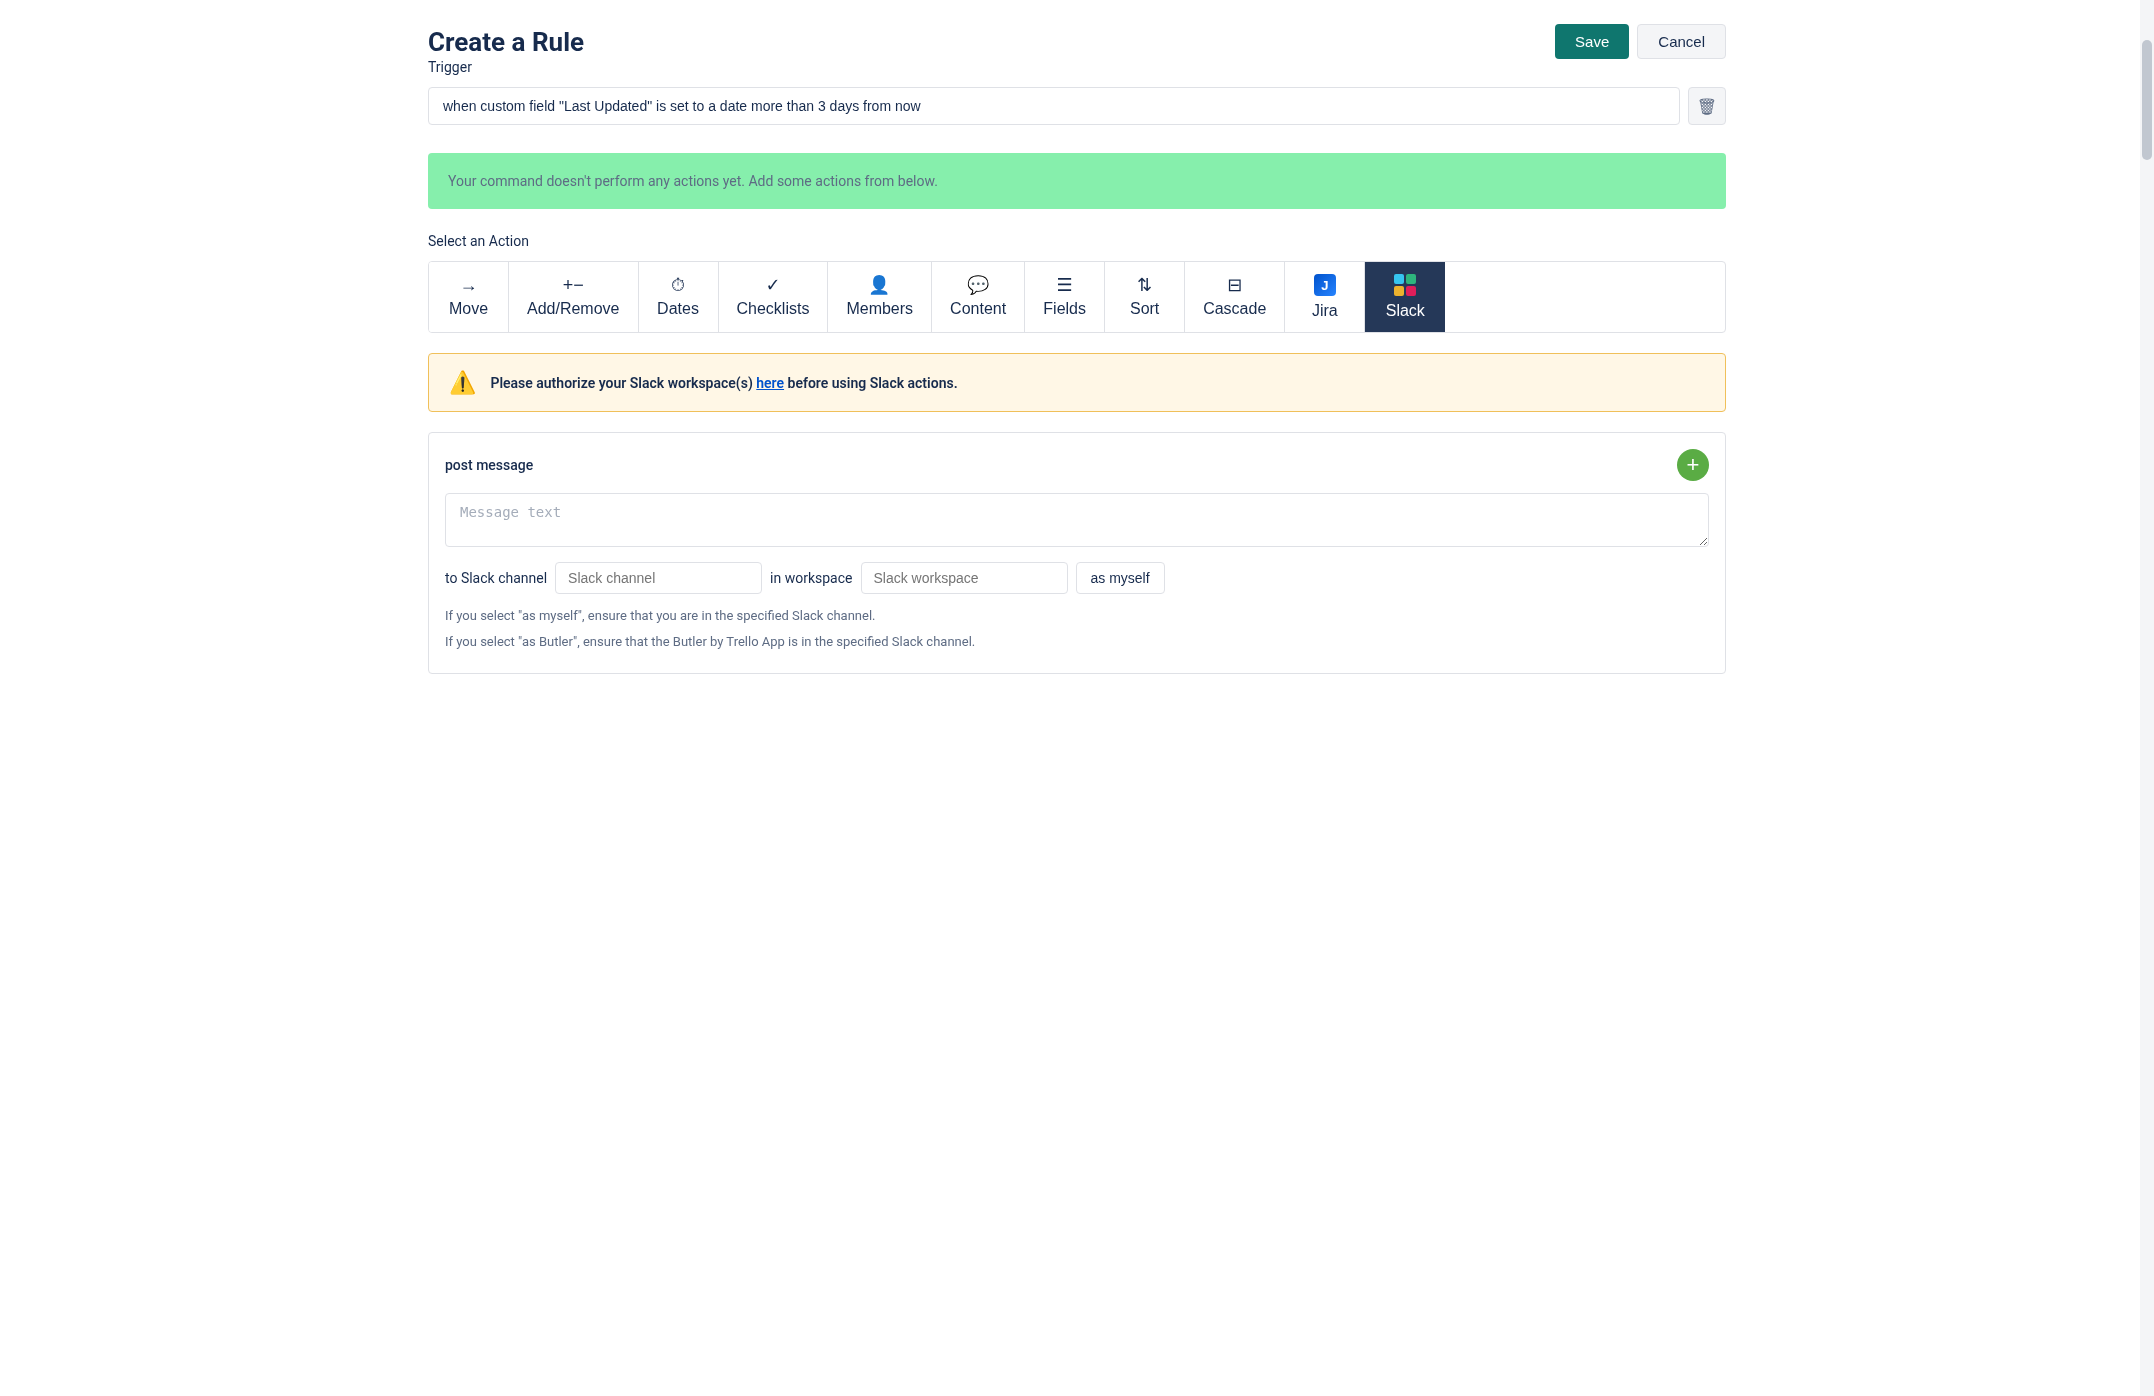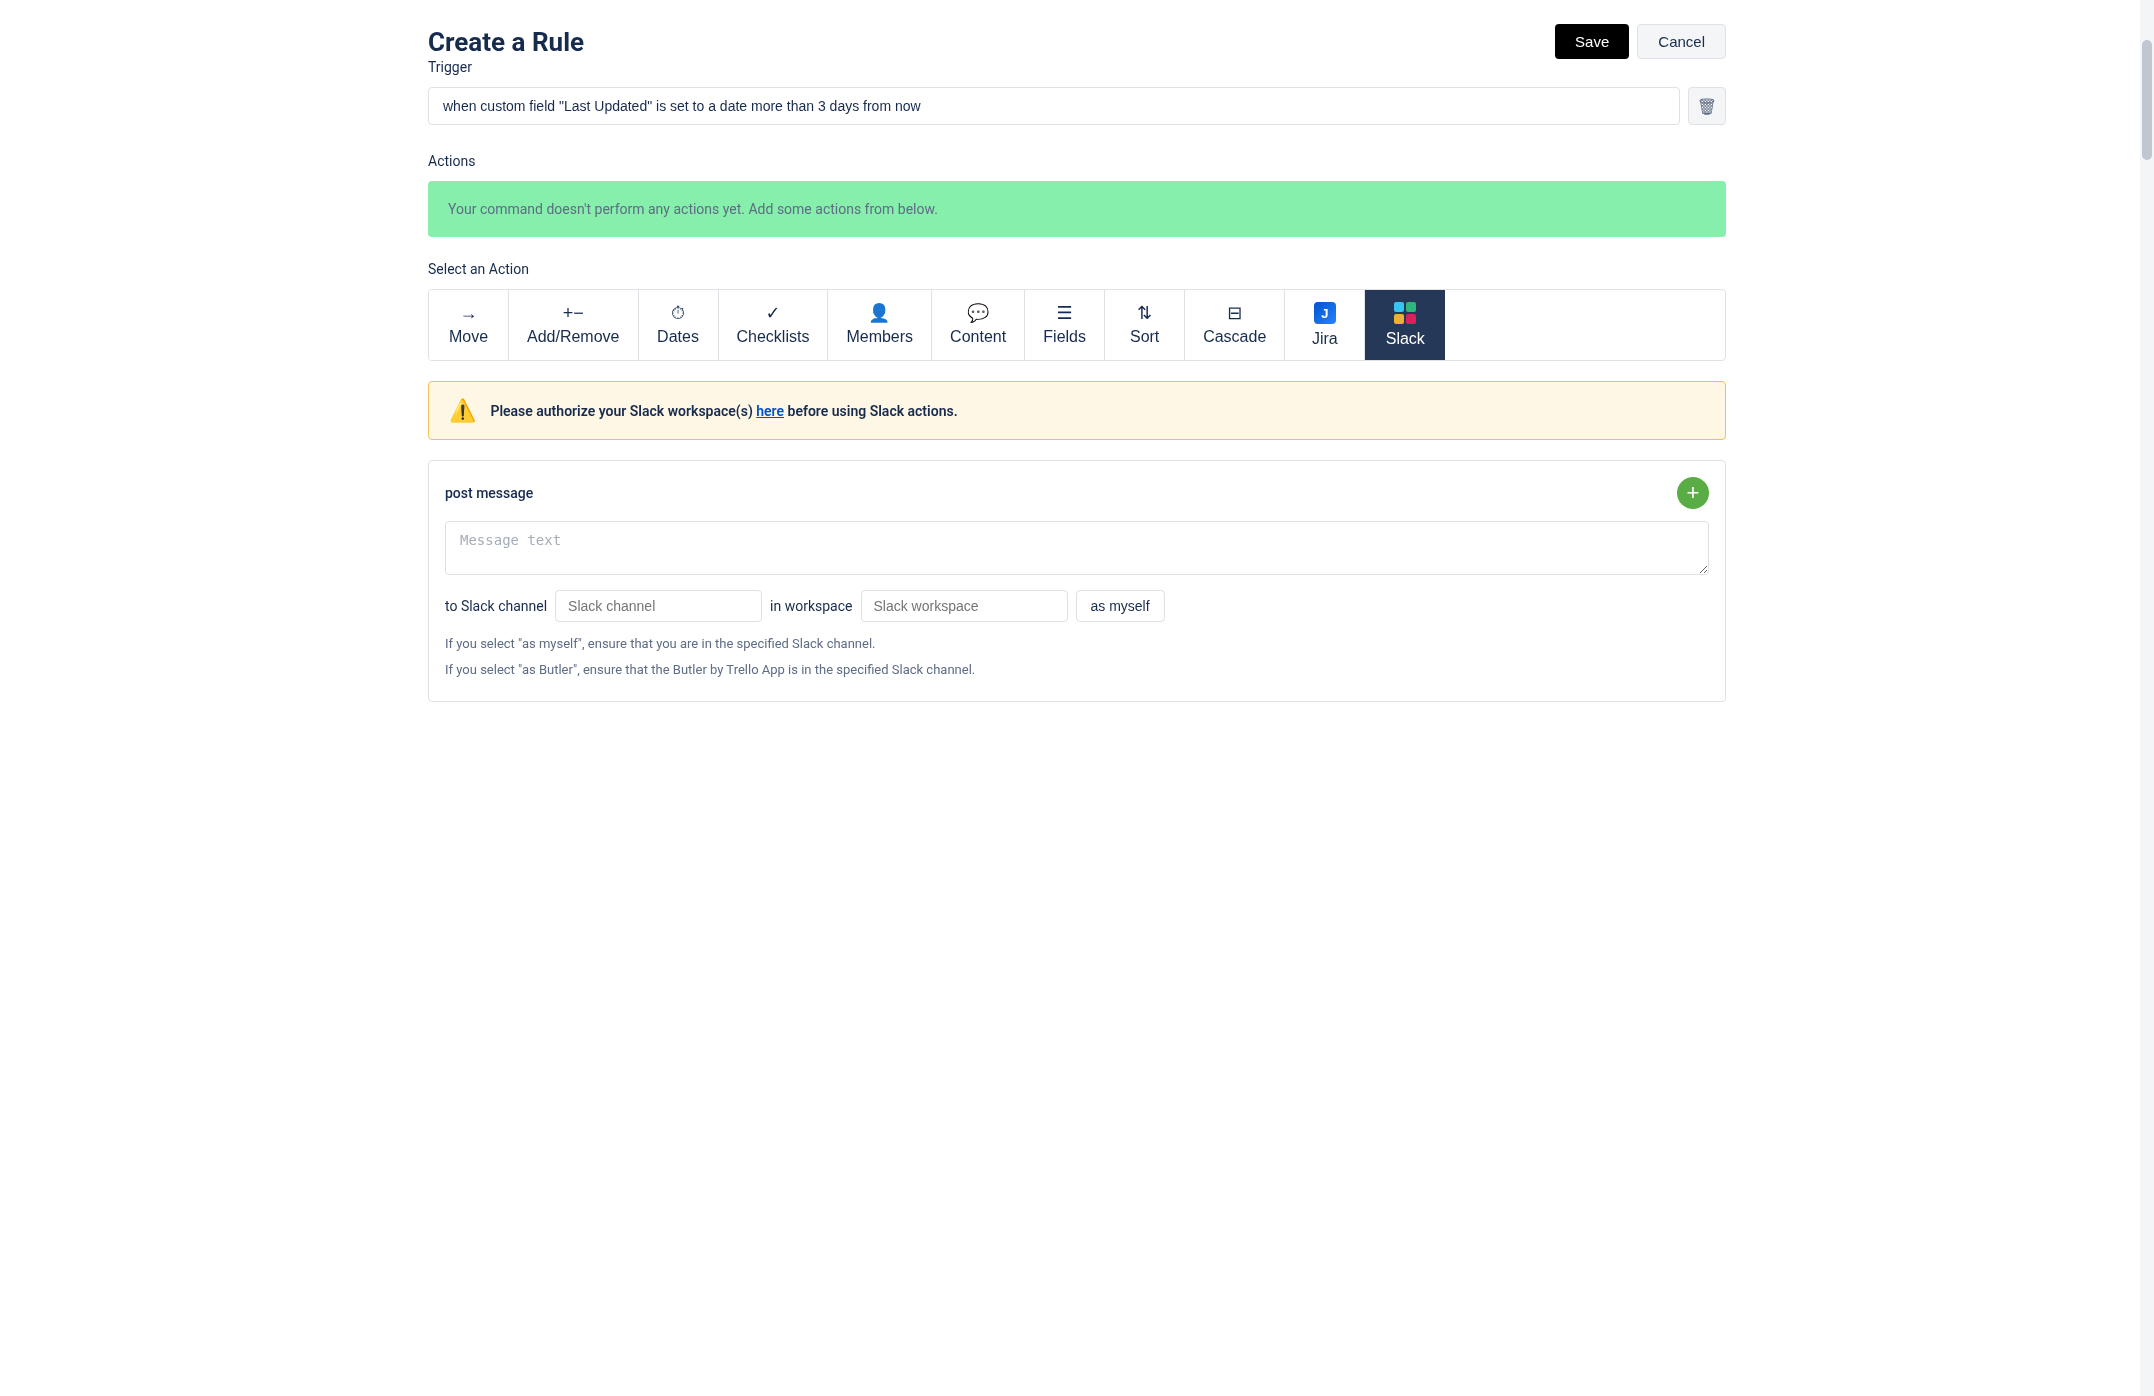--- a/index.html
+++ b/index.html
@@ -23,21 +23,21 @@
     .page-title {
       font-size: 26px;
       font-weight: 700;
       color: #172b4d;
     }
     .header-buttons {
       display: flex;
       gap: 8px;
     }
     .btn-save {
-      background: #000000;
+      background: #0f766e;
       color: #fff;
       border: none;
       border-radius: 4px;
       padding: 8px 20px;
       font-size: 15px;
       font-weight: 500;
       cursor: pointer;
     }
     .btn-cancel {
       background: #f4f5f7;
@@ -316,21 +316,20 @@
     <div class="section-label">Trigger</div>
     <div class="trigger-input-row">
       <input class="trigger-input" type="text" value="when custom field &quot;Last Updated&quot; is set to a date more than 3 days from now" style="">
       <button class="trash-btn">
         <span>🗑</span>
       </button>
     </div>
   </div>
 
   <div class="actions-section">
-    <div class="section-label">Actions</div>
     <div class="actions-placeholder">
       <span>Your command doesn't perform any actions yet. Add some actions from below.</span>
     </div>
   </div>
 
   <div class="select-action-section">
     <div class="section-label">Select an Action</div>
     <div class="action-buttons">
 
       <button class="action-btn">

